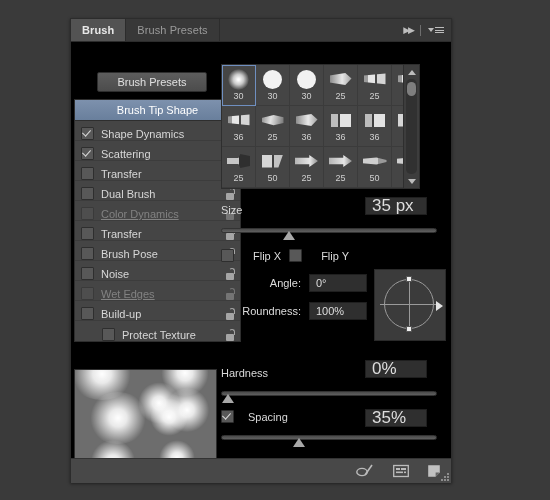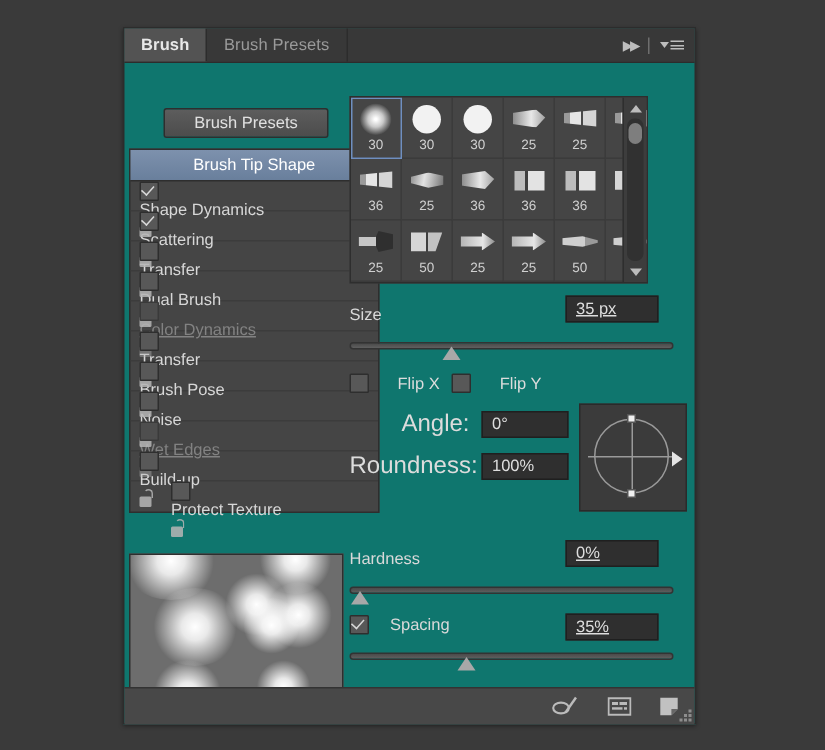--- a/index.html
+++ b/index.html
@@ -11,25 +11,25 @@
     height: 500px;
     background: #3a3a3a;
     font-family: "Liberation Sans", sans-serif;
     overflow: hidden;
     position: relative;
   }
 
   
   .panel {
     position: absolute;
-    left: 82px;
+    left: 70px;
     top: 18px;
     width: 382px;
     height: 465px;
-    background: #0f766e;
+    background: #000000;
     border: 1px solid #2c2c2c;
     box-sizing: border-box;
     box-shadow: 0 1px 3px rgba(0,0,0,.45);
   }
 
   
   .tabbar {
     height: 22px;
     background: #383838;
     position: relative;
@@ -144,26 +144,25 @@
     font-size: 11px;
     display: flex;
     align-items: center;
     justify-content: center;
     border-bottom: 1px solid #2e2e2e;
     cursor: pointer;
   }
   .list-row {
     height: 20px;
     display: flex;
-    align-items: flex-start;
+    align-items: flex-end;
     padding: 0 4px 0 6px;
     border-bottom: 1px solid #3c3c3c;
     cursor: pointer;
     box-sizing: border-box;
-    flex-direction: column;
   }
   .list-row:last-child { border-bottom: none; padding-left: 27px; }
   .cb {
     width: 11px;
     height: 11px;
     background: #585858;
     border: 1px solid #2e2e2e;
     border-radius: 1px;
     margin-right: 7px;
     flex: 0 0 auto;
@@ -392,27 +391,26 @@
   }
   .numbox {
     position: absolute;
     right: 22px;
     top: -3px;
     width: 62px;
     height: 18px;
     background: #2f2f2f;
     border: 1px solid #1f1f1f;
     color: #dedede;
-    font-size: 11px;
+    font-size: 17px;
     display: flex;
     align-items: center;
     padding-left: 6px;
     box-sizing: border-box;
     cursor: text;
-    text-decoration: underline;
   }
   .slider {
     position: relative;
     margin-top: 10px;
     height: 5px;
     width: 216px;
     background: linear-gradient(#4a4a4a, #5f5f5f);
     border: 1px solid #333;
     border-radius: 3px;
     box-sizing: border-box;
@@ -452,21 +450,21 @@
     height: 78px;
   }
   .ar-line {
     display: flex;
     align-items: center;
     margin-bottom: 10px;
   }
   .ar-label {
     width: 88px;
     text-align: right;
-    font-size: 16px;
+    font-size: 11px;
     color: #dcdcdc;
     padding-right: 8px;
     box-sizing: border-box;
   }
   .ar-box {
     width: 58px;
     height: 18px;
     background: #2f2f2f;
     border: 1px solid #1f1f1f;
     color: #dedede;

